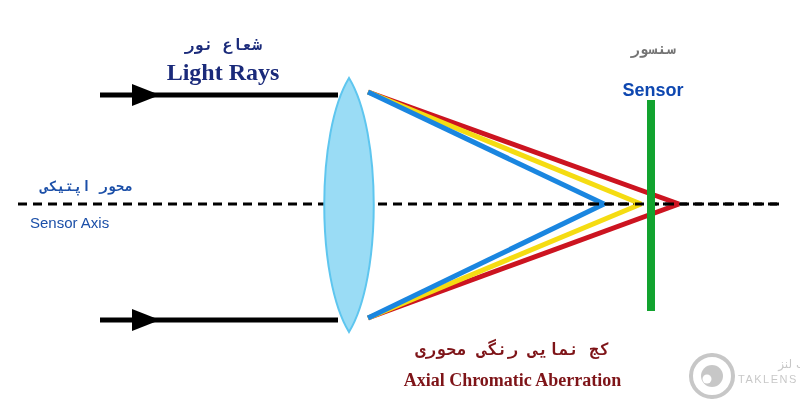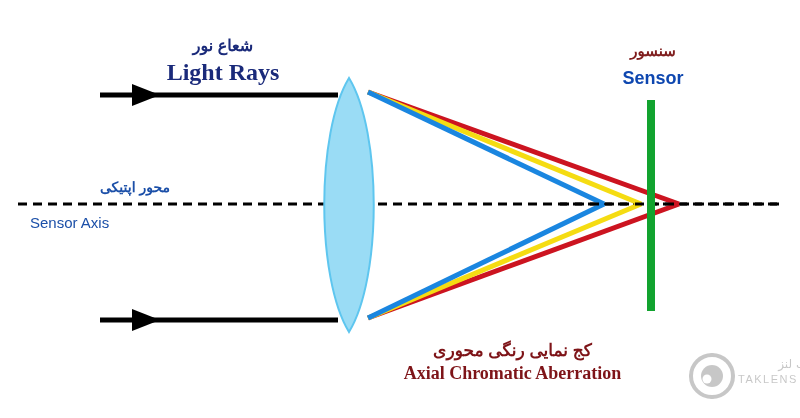--- a/index.html
+++ b/index.html
@@ -22,21 +22,21 @@
     width: 800px;
     height: 418px;
   }
   .label {
     position: absolute;
     text-align: center;
     white-space: nowrap;
     line-height: 1.25;
   }
   .label-fa {
-    font-family: Liberation Sans, sans-serif;
+    font-family: Liberation Mono, monospace;
     font-weight: bold;
     direction: rtl;
   }
   .label-en {
     font-weight: bold;
   }
 
   
   #label-light-rays {
     left: 128px;
@@ -51,34 +51,34 @@
     margin-top: 1px;
   }
 
   
   #label-sensor {
     left: 588px;
     top: 42px;
     width: 130px;
     color: #12429e;
   }
-  #label-sensor .label-fa { font-size: 15px; color:#7f1d1d; }
+  #label-sensor .label-fa { font-size: 15px; color:#737373; }
   #label-sensor .label-en {
     font-family: "Liberation Sans", sans-serif;
     font-size: 18px;
-    margin-top: 6px;
+    margin-top: 18px;
     color: #0e47b0;
   }
 
   
   #label-optical-axis-fa {
     left: 40px;
     top: 179px;
     width: 130px;
-    text-align: right;
+    text-align: left;
     color: #1b4fa8;
     font-size: 14px;
   }
   #label-optical-axis-en {
     left: 30px;
     top: 214px;
     width: 130px;
     text-align: left;
     color: #1b4fa8;
     font-size: 15px;
@@ -89,21 +89,21 @@
   #label-aberration {
     left: 380px;
     top: 340px;
     width: 265px;
     color: #7e1418;
   }
   #label-aberration .label-fa { font-size: 17px; }
   #label-aberration .label-en {
     font-family: "Liberation Serif", serif;
     font-size: 18px;
-    margin-top: 1px;
+    margin-top: 8px;
   }
 
   
   #watermark {
     position: absolute;
     left: 688px;
     top: 352px;
     width: 122px;
     height: 56px;
     opacity: 0.55;

